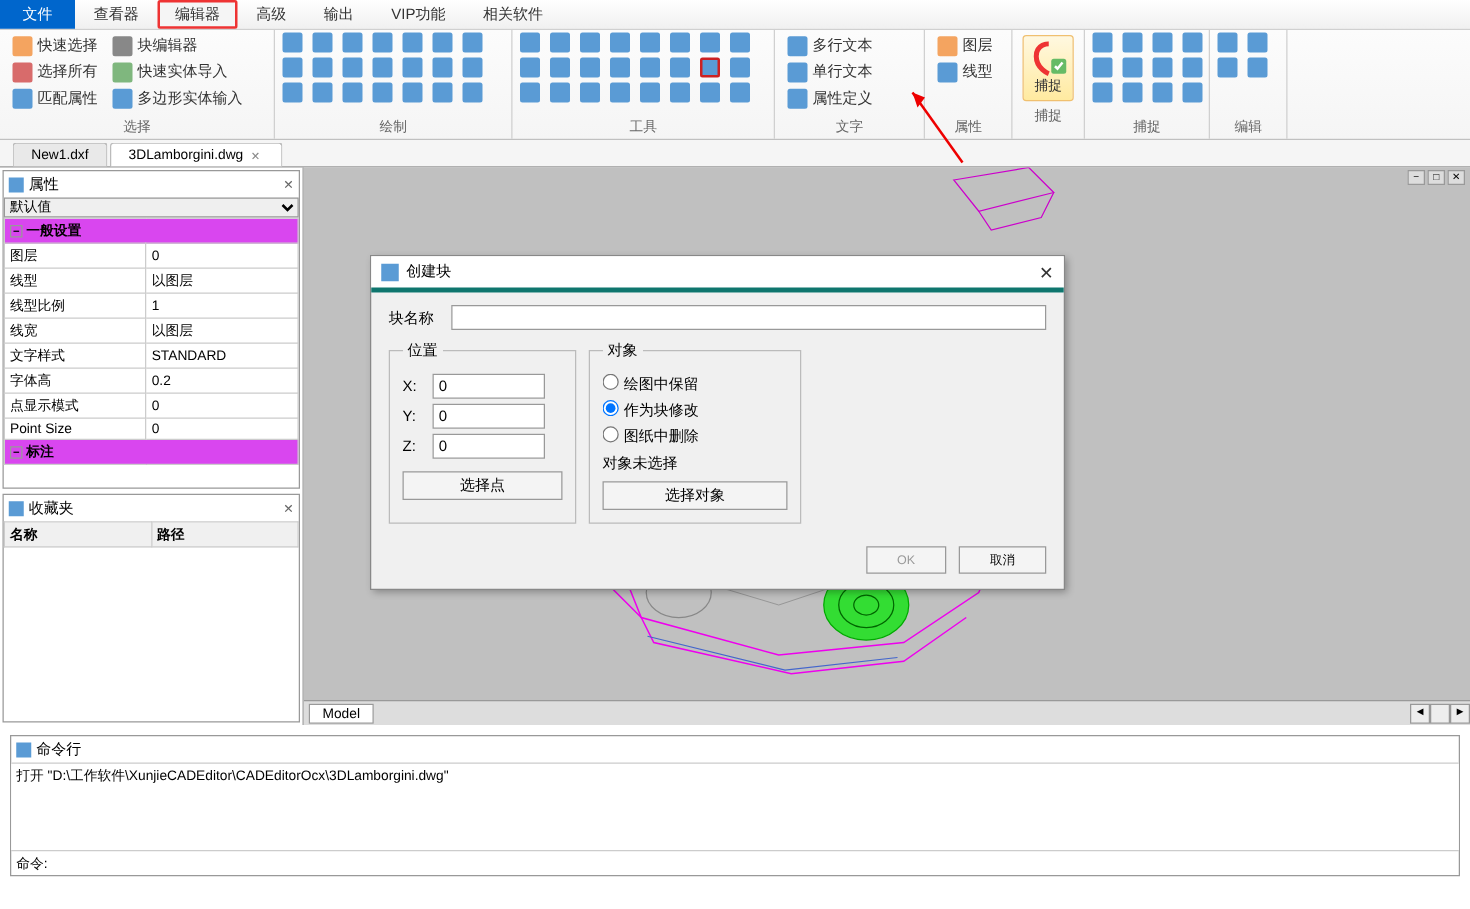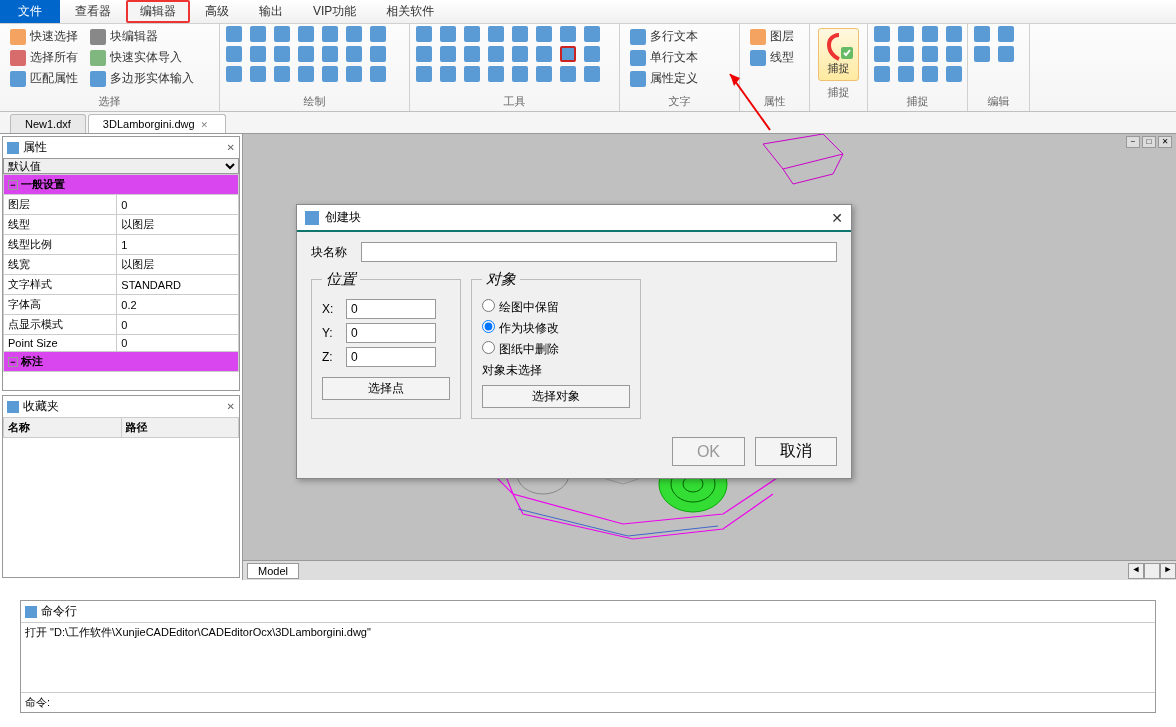--- a/index.html
+++ b/index.html
@@ -58,46 +58,46 @@
   .canvas-area { flex: 1; background: #c0c0c0; position: relative; overflow: hidden; }
   .canvas-ctrl-btns { position: absolute; top: 2px; right: 4px; display: flex; gap: 2px; }
   .canvas-ctrl-btns span { width: 14px; height: 12px; border: 1px solid #999; background: #ddd; font-size: 8px; text-align: center; }
   
   .car-svg { position: absolute; left: 120px; top: -10px; }
   
   .red-arrow { position: absolute; left: 720px; top: 70px; pointer-events: none; }
   
   
   .dialog { position: absolute; left: 296px; top: 204px; width: 556px; background: #f0f0f0; border: 1px solid #888; box-shadow: 2px 2px 6px rgba(0,0,0,0.3); }
-  .dlg-title { display: flex; align-items: center; padding: 4px 8px; background: #fff; border-bottom: 2px solid #0f766e; }
+  .dlg-title { display: flex; align-items: center; padding: 4px 8px; background: #fff; border-bottom: 4px solid #0f766e; }
   .dlg-title-icon { width: 14px; height: 14px; background: #5a9bd5; margin-right: 6px; }
   .dlg-close { margin-left: auto; font-size: 14px; color: #333; }
   .dlg-body { padding: 10px 14px; }
   .dlg-row { display: flex; align-items: center; margin-bottom: 8px; }
   .dlg-row label { width: 50px; }
   .dlg-row input[type=text] { flex: 1; border: 1px solid #999; padding: 2px 4px; font-size: 12px; }
   .dlg-cols { display: flex; gap: 10px; }
   .dlg-fieldset { border: 1px solid #bbb; padding: 6px 10px 10px 10px; }
-  .dlg-fieldset legend { font-size: 15px; padding: 0 4px; font-style: italic; }
+  .dlg-fieldset legend { font-size: 12px; padding: 0 4px; }
   .dlg-pos-row { display: flex; align-items: center; margin: 4px 0; gap: 8px; }
   .dlg-pos-row label { width: 16px; }
   .dlg-pos-row input { width: 90px; border: 1px solid #999; padding: 2px 4px; font-size: 12px; }
   .dlg-sel-btn { width: 100%; margin-top: 6px; padding: 2px 0; border: 1px solid #999; background: #f4f4f4; font-size: 12px; }
   .dlg-radio-row { display: flex; align-items: flex-start; gap: 4px; margin: 4px 0; font-size: 12px; }
   .dlg-footer { display: flex; justify-content: flex-end; gap: 10px; padding: 8px 14px 12px 14px; }
-  .dlg-footer button { padding: 3px 24px; border: 1px solid #999; background: #f4f4f4; font-size: 16px; }
+  .dlg-footer button { padding: 3px 24px; border: 1px solid #999; background: #f4f4f4; font-size: 10px; }
   
   
   .model-strip { position: absolute; bottom: 0; left: 0; right: 0; height: 20px; background: #ddd; border-top: 1px solid #999; display: flex; align-items: center; }
   .model-tab { background: #fff; border: 1px solid #999; padding: 1px 10px; font-size: 11px; margin-left: 4px; }
   .model-scroll { margin-left: auto; display: flex; }
   .model-scroll span { width: 16px; height: 16px; border: 1px solid #999; background: #eee; text-align: center; font-size: 9px; }
   
   
-  .cmd-panel { border: 1px solid #999; margin: 20px; }
+  .cmd-panel { border: 1px solid #999; margin: 8px; }
   .cmd-title { display: flex; align-items: center; gap: 4px; padding: 2px 4px; }
   .cmd-body { border-top: 1px solid #ccc; padding: 2px 4px; font-size: 11px; height: 70px; overflow: auto; background: #fff; }
   .cmd-input-row { display: flex; align-items: center; border-top: 1px solid #ccc; padding: 2px 4px; }
   .cmd-input-row label { font-size: 11px; margin-right: 4px; }
   .cmd-input-row input { flex: 1; border: none; outline: none; font-size: 11px; }
   
   
   .rb-block-highlight { border: 2px solid #cc2222; padding: 1px; border-radius: 2px; }
   
   .icon-color-1 { background: #7fb77e; }

